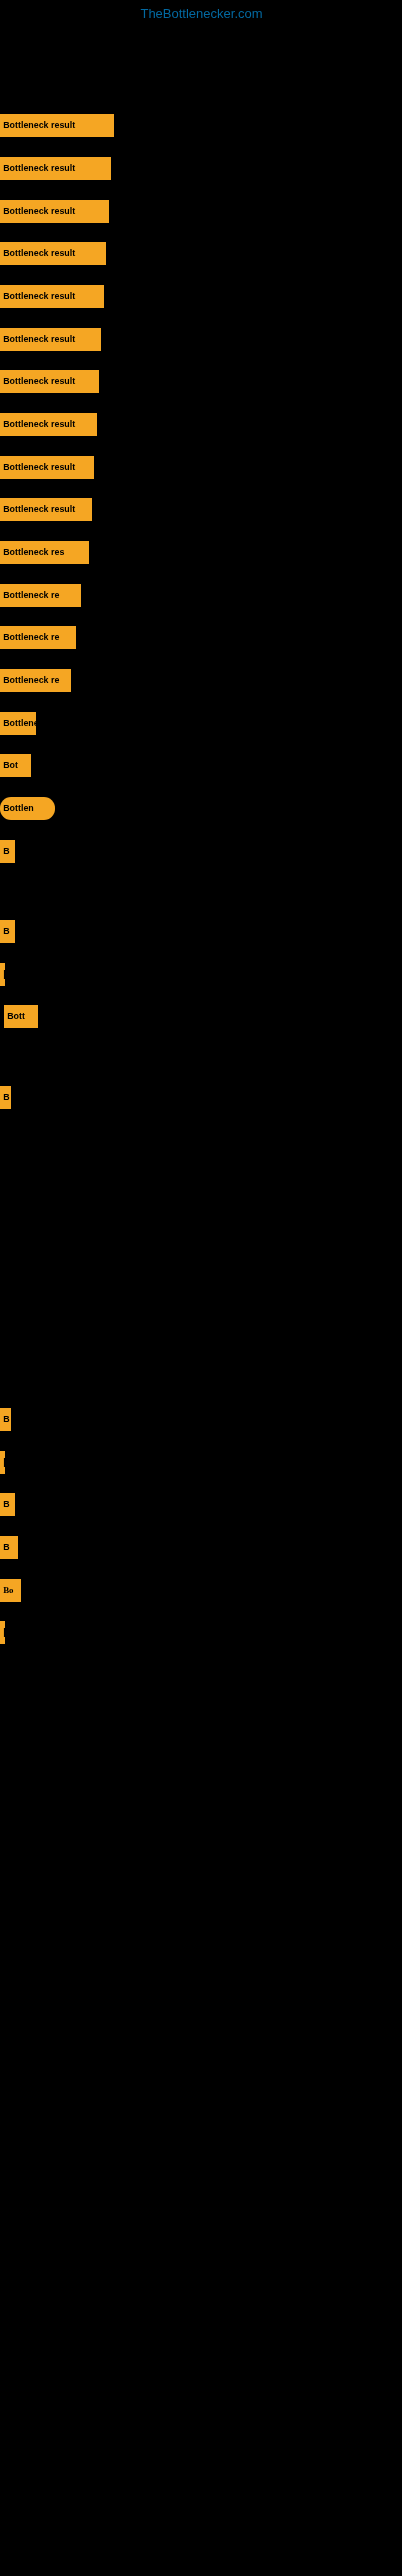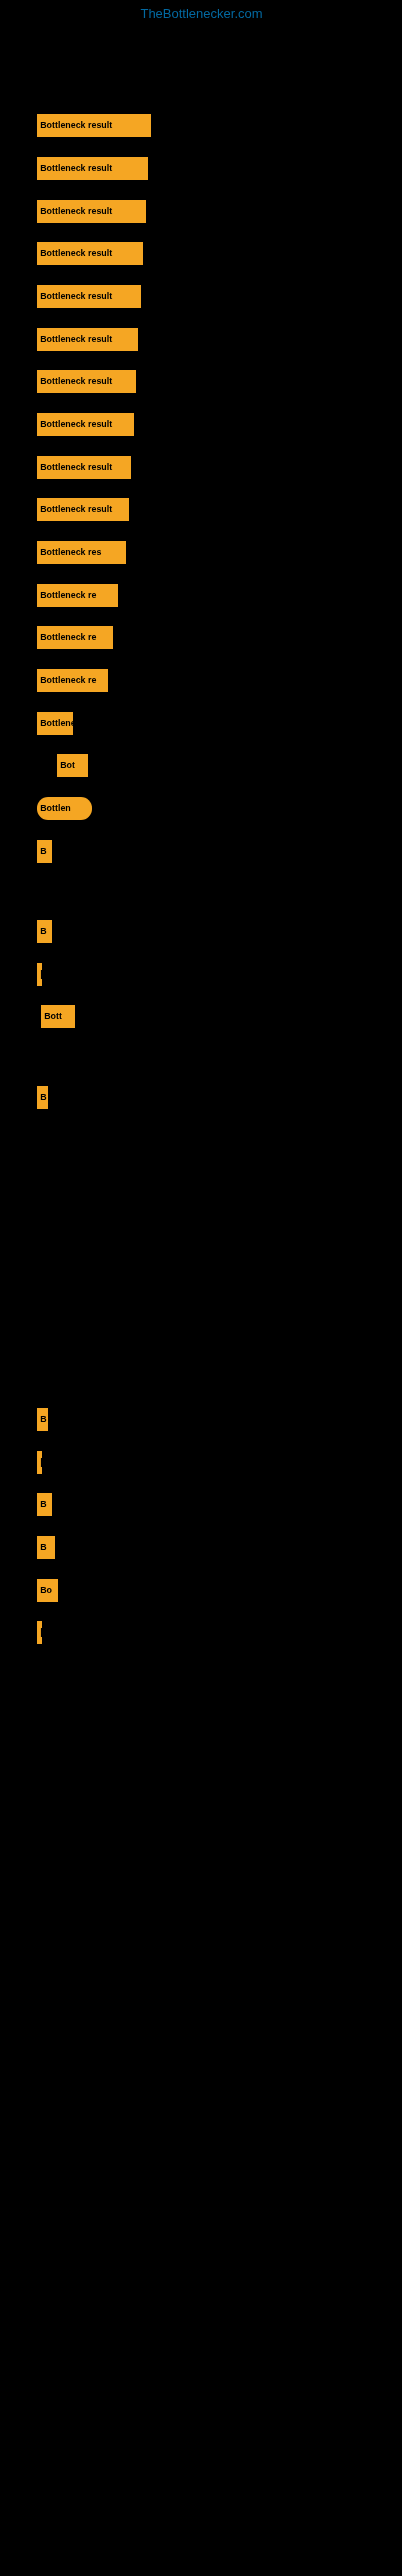--- a/index.html
+++ b/index.html
@@ -22,21 +22,20 @@
       font-size: 13px;
       padding: 6.4px 0;
       width: 100%;
     }
 
     .bar-container {
       position: absolute;
       left: 0;
       display: flex;
       align-items: flex-start;
-      padding-left: 37px;
     }
 
     .bar {
       background-color: #f5a623;
       height: 22.5px;
       display: flex;
       align-items: center;
       padding-left: 3.2px;
       overflow: hidden;
       white-space: nowrap;
@@ -121,21 +120,21 @@
 <div class="bar-container" style="top: 669px; left: 0px;">
     <div class="bar" style="width: 71px;">
       <span class="bar-label">Bottleneck re</span>
     </div>
   </div>
 <div class="bar-container" style="top: 712px; left: 0px;">
     <div class="bar" style="width: 36px;">
       <span class="bar-label">Bottlene</span>
     </div>
   </div>
-<div class="bar-container" style="top: 754px; left: 0px; margin-left: 20px;">
+<div class="bar-container" style="top: 754px; left: 0px;">
     <div class="bar" style="width: 31px;">
       <span class="bar-label">Bot</span>
     </div>
   </div>
 <div class="bar-container" style="top: 797px; left: 0px;">
     <div class="bar" style="width: 55px; border-radius: 11px;">
       <span class="bar-label">Bottlen</span>
     </div>
   </div>
 <div class="bar-container" style="top: 840px; left: 0px;">
@@ -177,21 +176,21 @@
     <div class="bar" style="width: 14.5px;">
       <span class="bar-label">B</span>
     </div>
   </div>
 <div class="bar-container" style="top: 1536px; left: 0px;">
     <div class="bar" style="width: 17.7px;">
       <span class="bar-label">B</span>
     </div>
   </div>
 <div class="bar-container" style="top: 1579px; left: 0px;">
-    <div class="bar" style="width: 21px;">
+    <div class="bar" style="width: 21px; font-family: Liberation Serif, serif;">
       <span class="bar-label">Bo</span>
     </div>
   </div>
 <div class="bar-container" style="top: 1621px; left: 0px;">
     <div class="bar" style="width: 4.8px;">
       <span class="bar-label">|</span>
     </div>
   </div>
 
 

